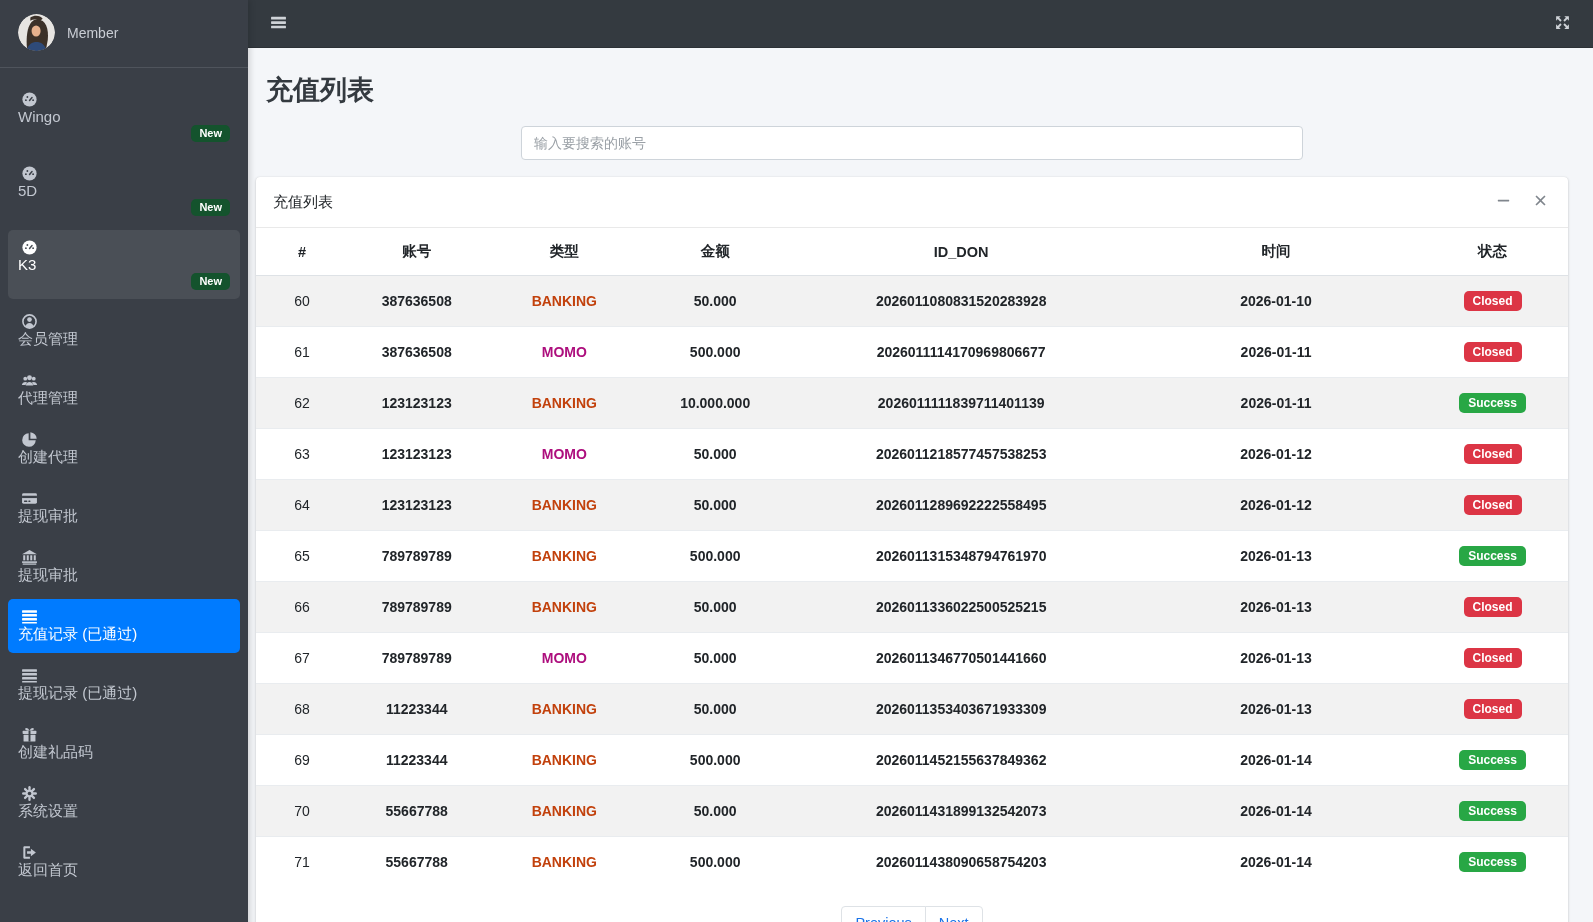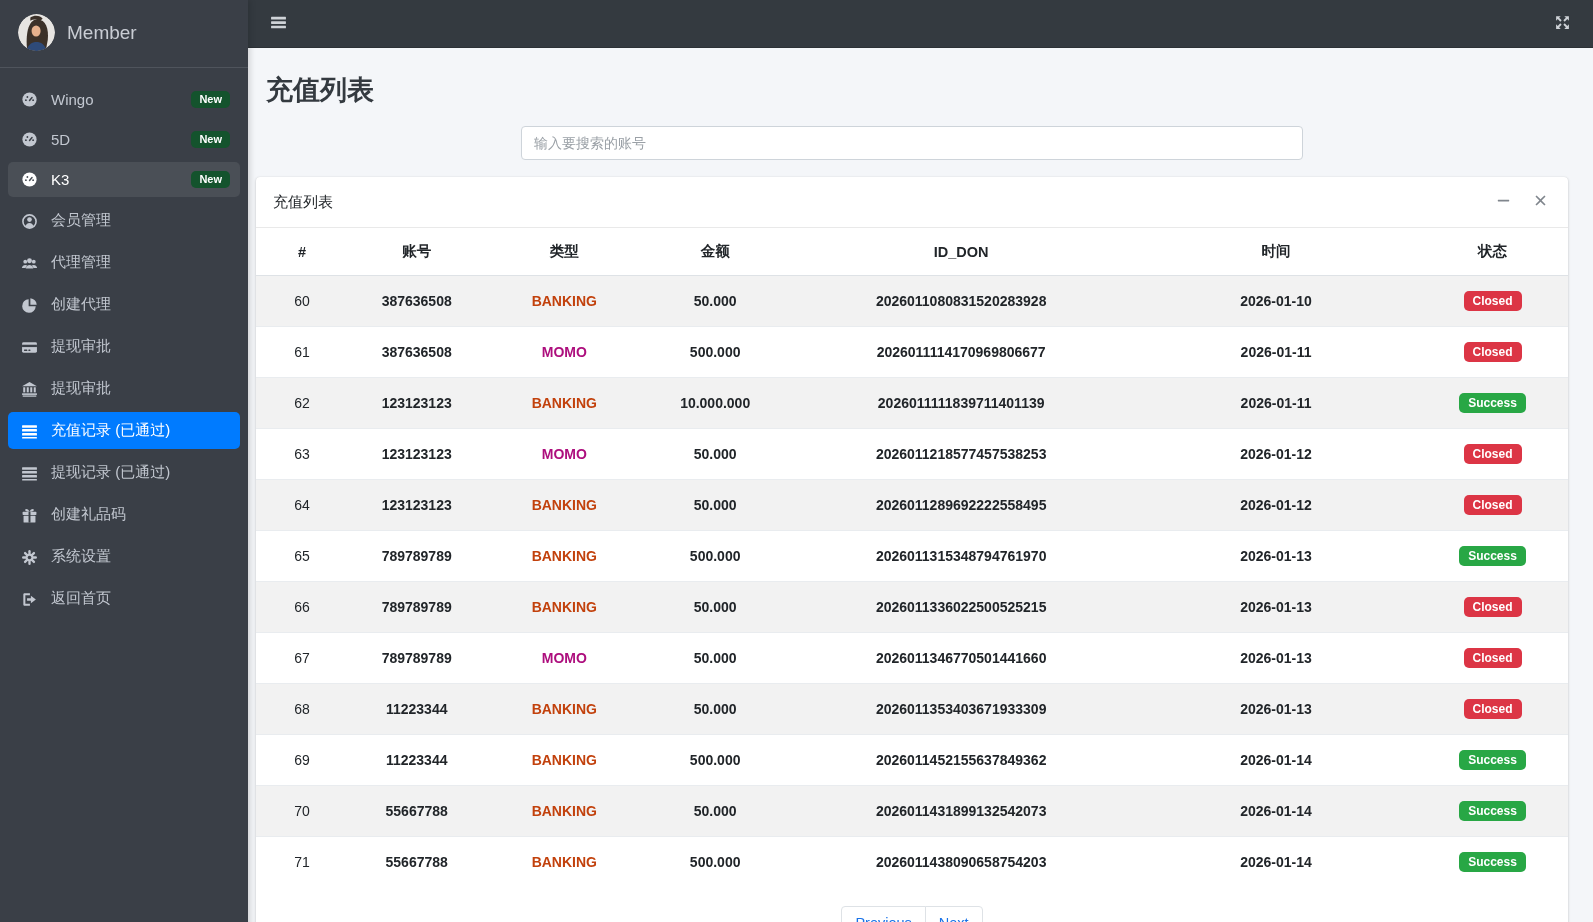--- a/index.html
+++ b/index.html
@@ -21,28 +21,28 @@
     box-shadow: 2px 0 6px rgba(0,0,0,.15);
     z-index: 5;
     display: flex; flex-direction: column;
   }
   .user-panel {
     display: flex; align-items: center; gap: 12px;
     padding: 14px 14px 16px 18px;
     border-bottom: 1px solid #4f545c;
   }
   .user-panel .avatar { width: 37px; height: 37px; border-radius: 50%; overflow: hidden; flex: none; }
-  .user-panel .username { font-size: 19px; color: #c9cdd4; }
+  .user-panel .username { font-size: 14px; color: #c9cdd4; }
   .nav { padding: 12px 0 8px; }
   .nav-item {
-    display: flex; align-items: flex-end;
+    display: flex; align-items: flex-start;
     margin: 2px 8px 5px; padding: 9px 10px;
     border-radius: 5px;
     color: #c2c7d0; text-decoration: none;
-    font-size: 15px; cursor: pointer;
+    font-size: 15px; cursor: pointer; flex-direction: column;
     --cut: #3a3f47;
   }
   .nav-item .nav-icon {
     width: 22px; margin-right: 11px; flex: none;
     display: inline-flex; justify-content: center; align-items: center;
   }
   .nav-item .nav-icon svg { width: 17px; height: 17px; }
   .nav-item.active-dark { background: #4a4f56; color: #fff; --cut: #4a4f56; }
   .nav-item.active-primary { background: #007bff; color: #fff; --cut: #007bff; }
   .badge-new {

